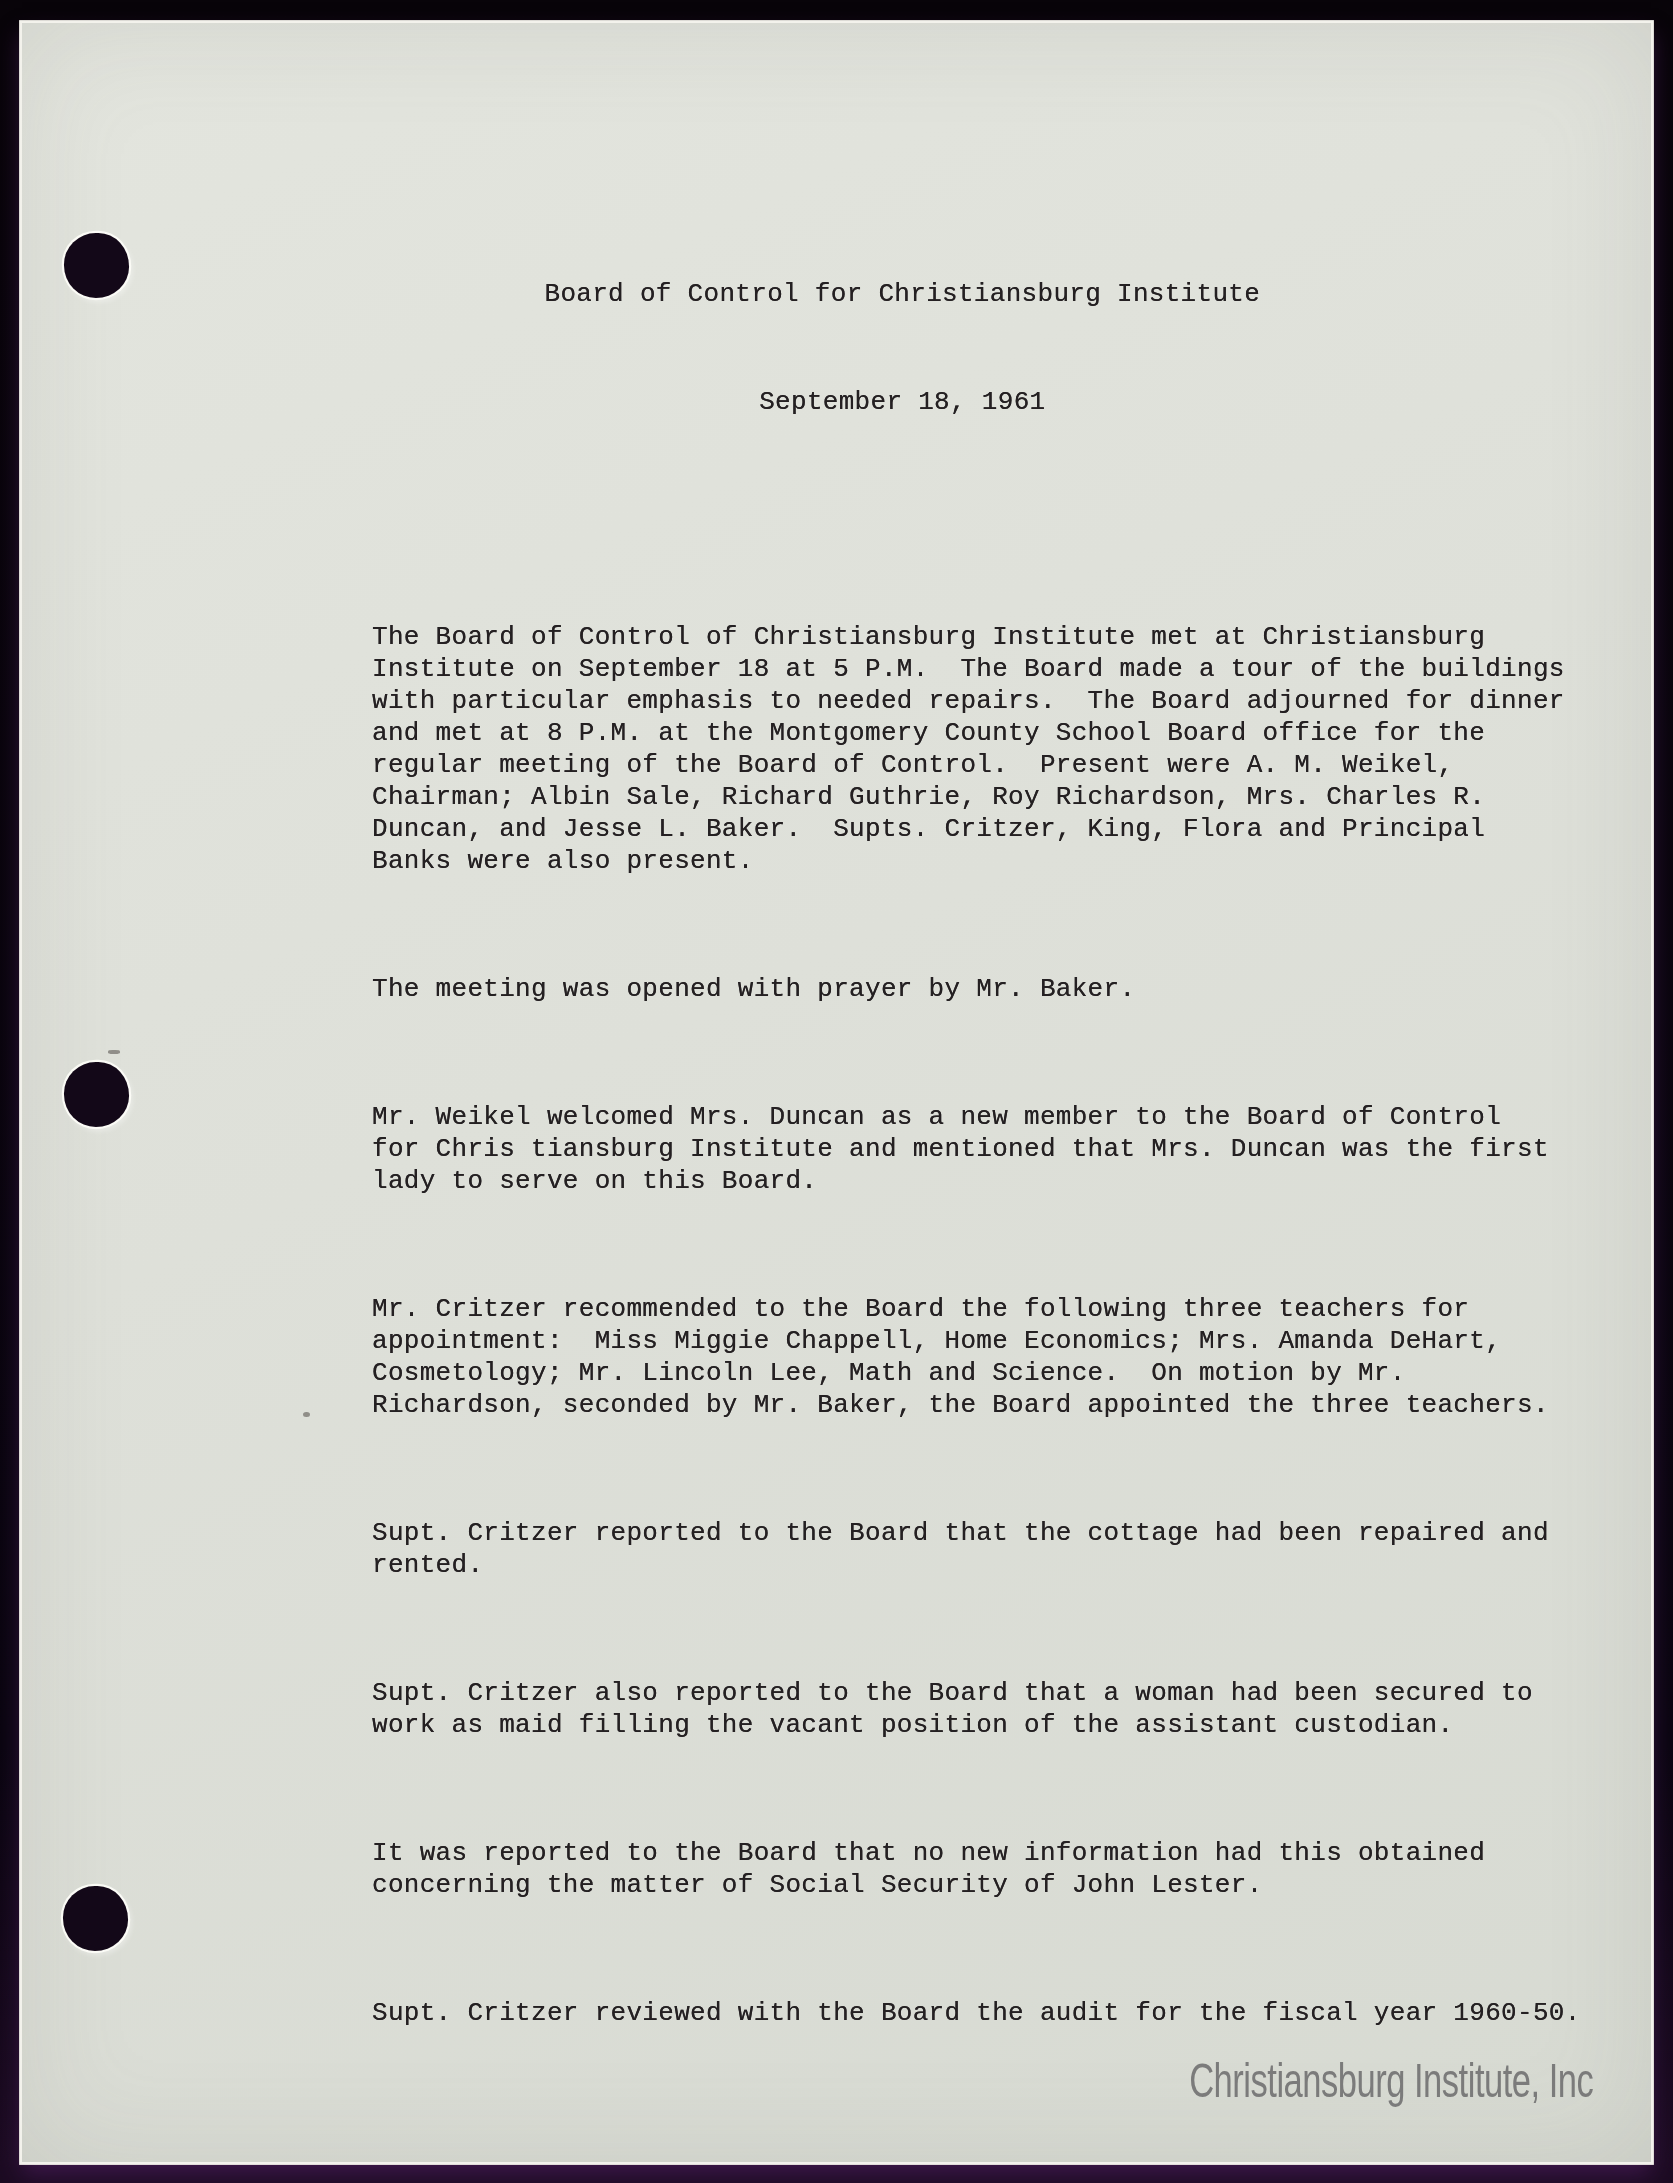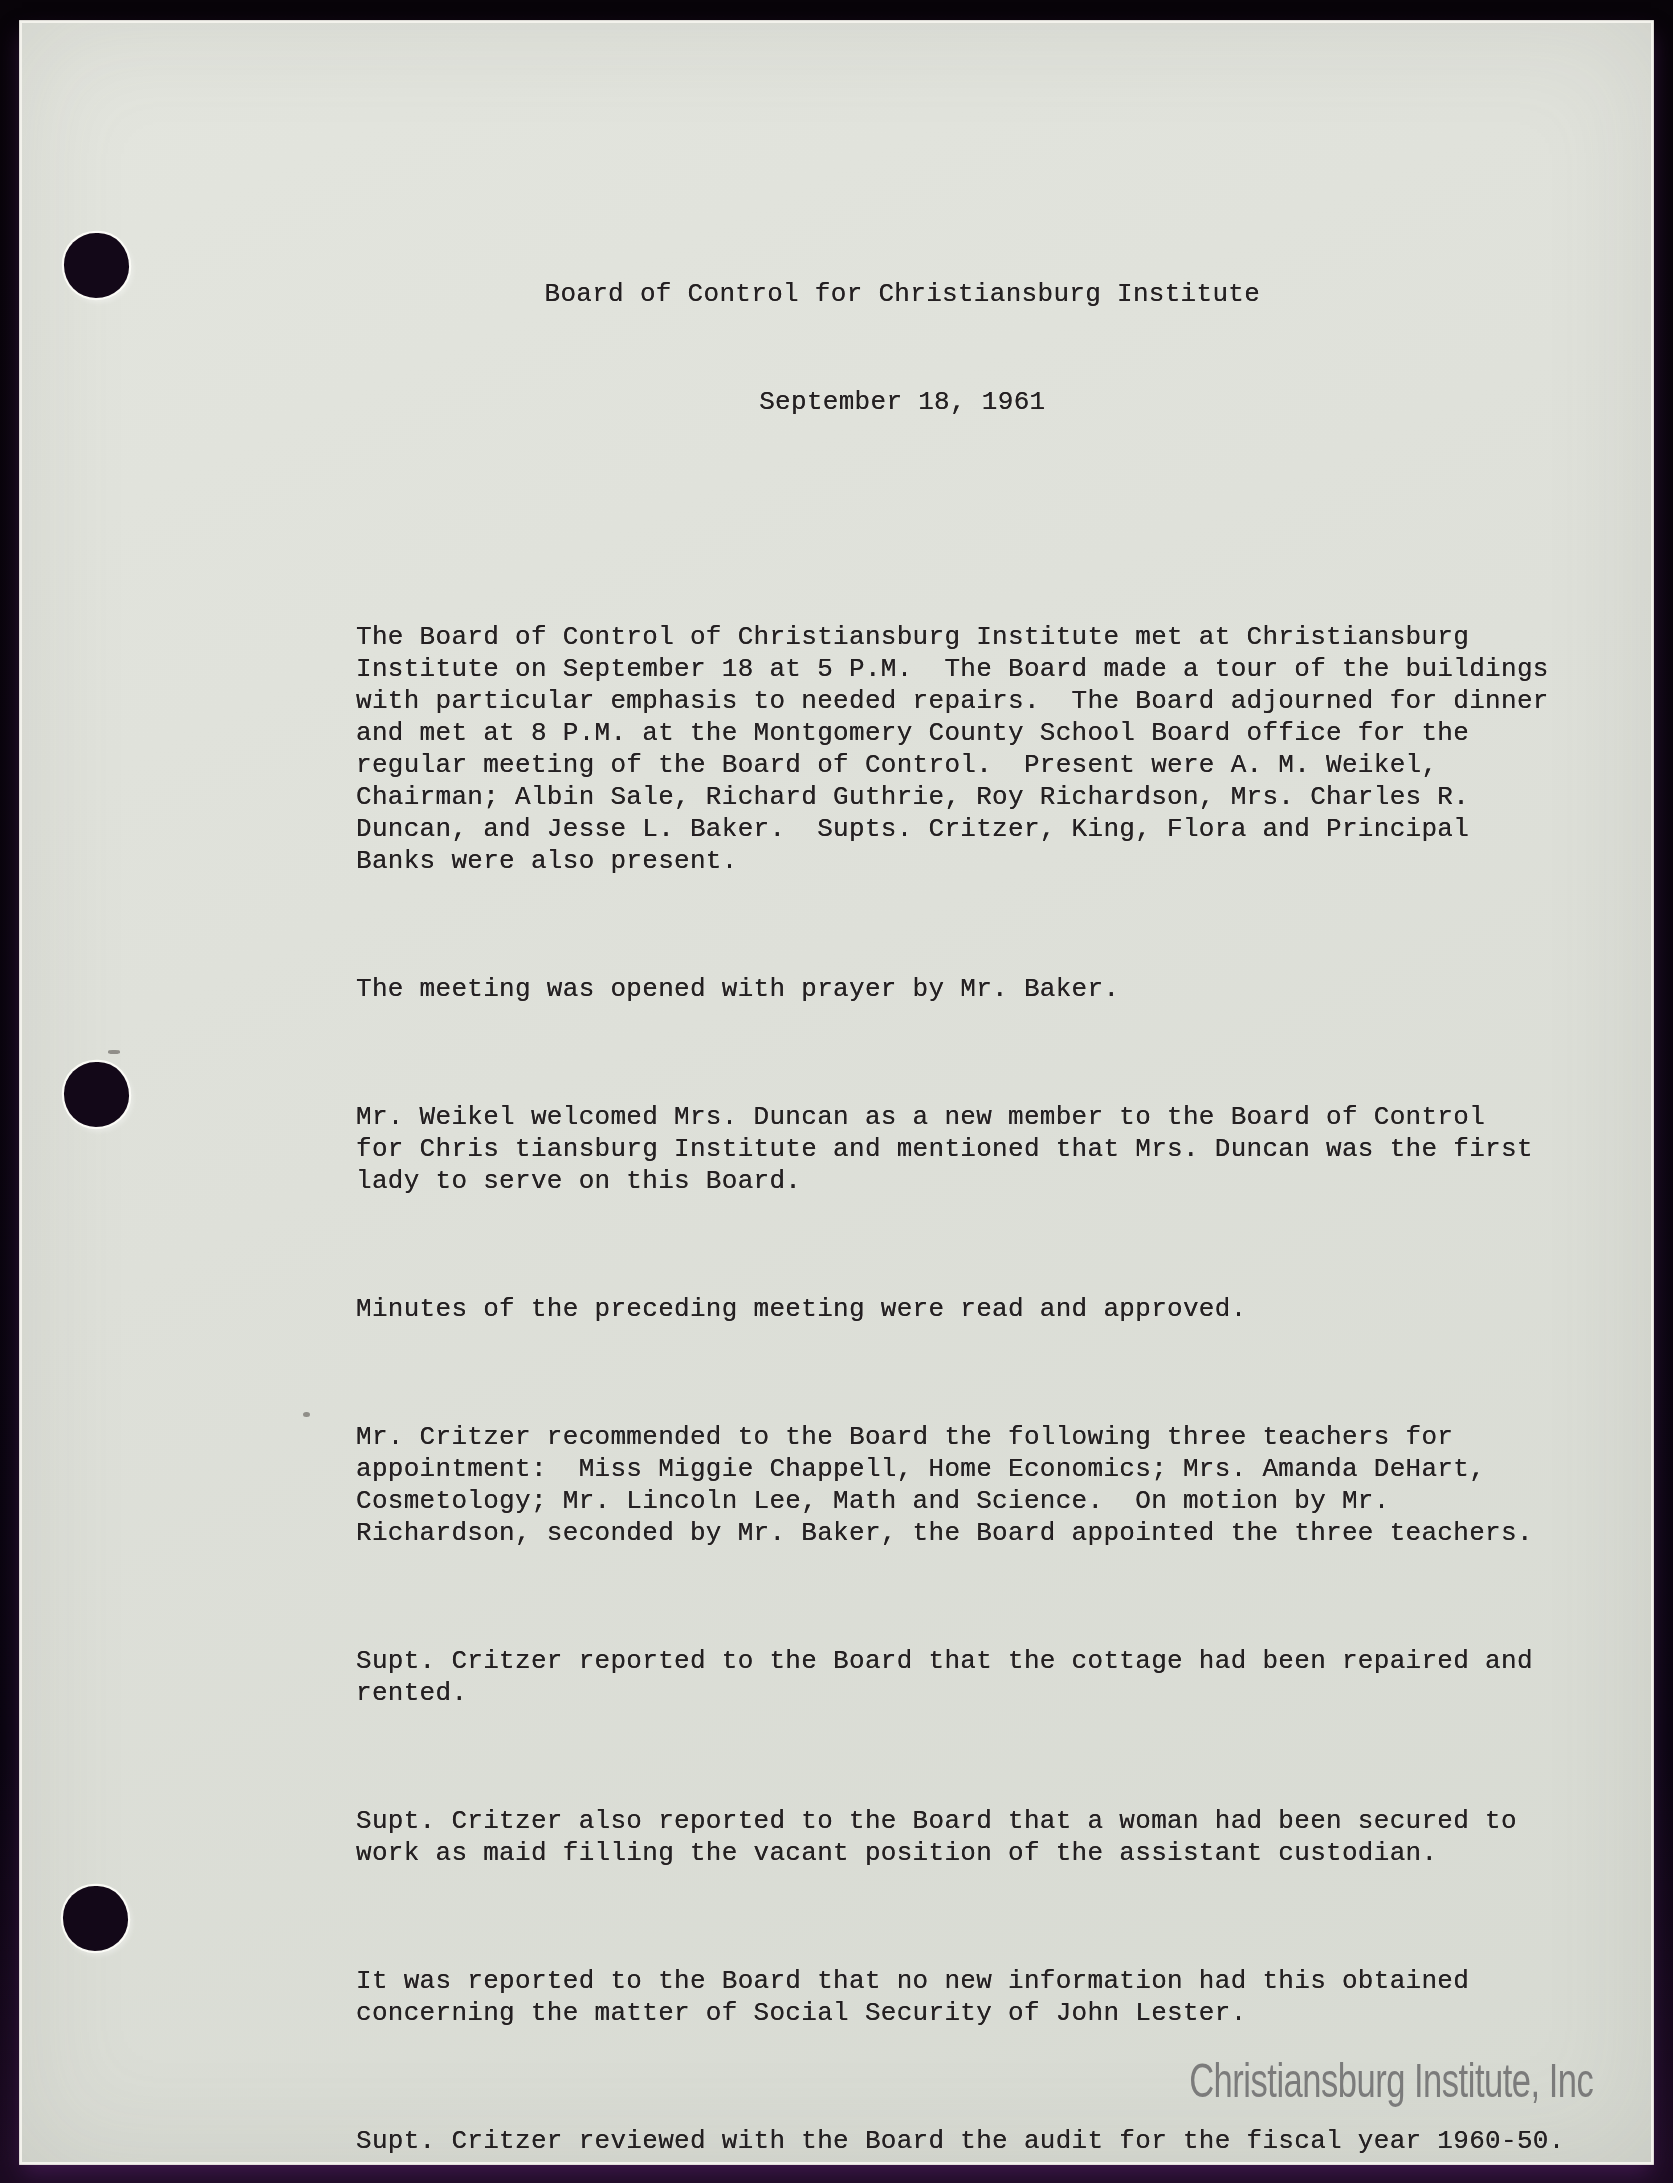--- a/index.html
+++ b/index.html
@@ -74,21 +74,21 @@
   }
   .title-block {
     width: 1122px;
     margin-left: -14.7px;
     text-align: center;
     margin-bottom: 43px;
   }
   .title-line { margin: 0; }
   .title-line.first { margin-bottom: 11.7px; }
 
-  .content p { margin: 0 0 32px 0; }
+  .content p { margin: 0 0 32px 16px; }
 
   .watermark {
     position: absolute;
     top: 2028px;
     right: 58px;
     font-family: "Liberation Sans", sans-serif;
     font-size: 48px;
     line-height: 59px;
     letter-spacing: -0.7px;
     color: #747474;
@@ -117,21 +117,20 @@
 with particular emphasis to needed repairs.  The Board adjourned for dinner
 and met at 8 P.M. at the Montgomery County School Board office for the
 regular meeting of the Board of Control.  Present were A. M. Weikel,
 Chairman; Albin Sale, Richard Guthrie, Roy Richardson, Mrs. Charles R.
 Duncan, and Jesse L. Baker.  Supts. Critzer, King, Flora and Principal
 Banks were also present.</p>
     <p>The meeting was opened with prayer by Mr. Baker.</p>
     <p>Mr. Weikel welcomed Mrs. Duncan as a new member to the Board of Control
 for Chris tiansburg Institute and mentioned that Mrs. Duncan was the first
 lady to serve on this Board.</p>
-    <p>Minutes of the preceding meeting were read and approved.</p>
     <p>Mr. Critzer recommended to the Board the following three teachers for
 appointment:  Miss Miggie Chappell, Home Economics; Mrs. Amanda DeHart,
 Cosmetology; Mr. Lincoln Lee, Math and Science.  On motion by Mr.
 Richardson, seconded by Mr. Baker, the Board appointed the three teachers.</p>
     <p>Supt. Critzer reported to the Board that the cottage had been repaired and
 rented.</p>
     <p>Supt. Critzer also reported to the Board that a woman had been secured to
 work as maid filling the vacant position of the assistant custodian.</p>
     <p>It was reported to the Board that no new information had this obtained
 concerning the matter of Social Security of John Lester.</p>

